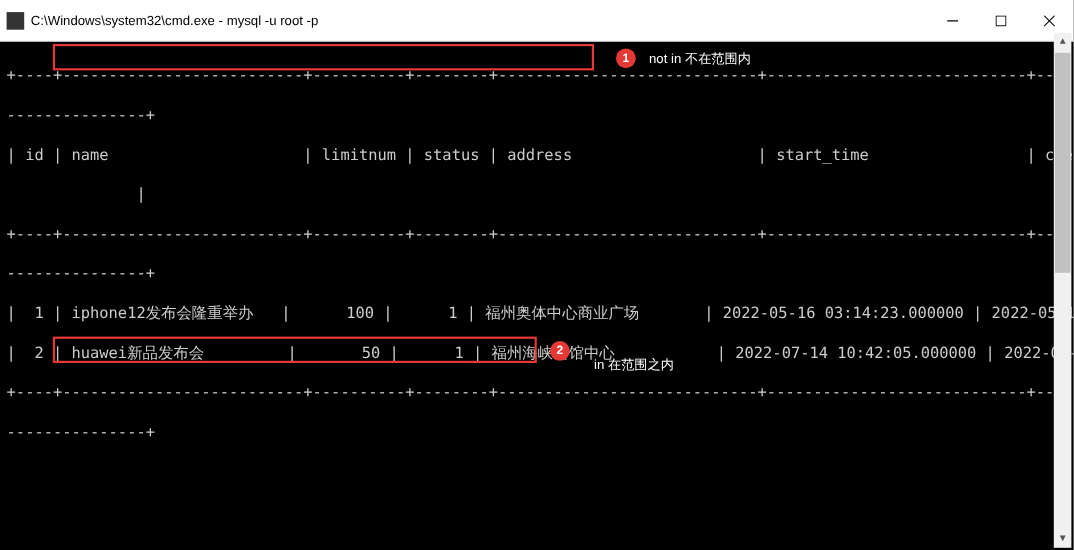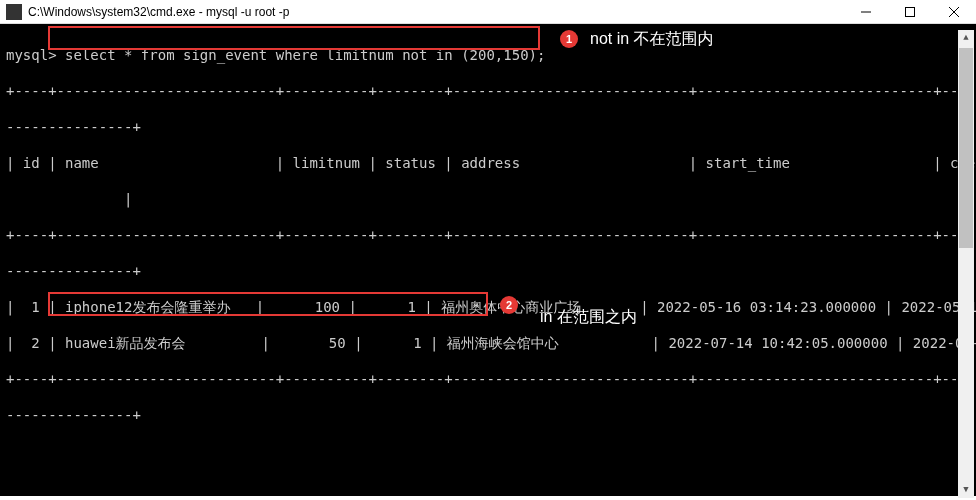--- a/index.html
+++ b/index.html
@@ -5,21 +5,21 @@
     * { margin: 0; padding: 0; box-sizing: border-box; }
     body {
       font-family: Consolas, 'Courier New', monospace;
       font-size: 14px;
       background: #fff;
       width: 976px;
       height: 500px;
       overflow: hidden;
     }
     .titlebar {
-      height: 24px;
+      height: 38px;
       background: #fff;
       display: flex;
       align-items: center;
       border-bottom: 1px solid #ddd;
     }
     .titlebar-icon {
       width: 16px;
       height: 16px;
       margin-left: 6px;
       margin-right: 6px;
@@ -73,21 +73,21 @@
       font-weight: bold;
       display: flex;
       align-items: center;
       justify-content: center;
       font-family: Arial, sans-serif;
     }
     .annotation {
       position: absolute;
       color: #fff;
       font-family: 'Microsoft YaHei', 'SimHei', sans-serif;
-      font-size: 16px;
+      font-size: 12px;
     }
     .scrollbar {
       position: absolute;
       right: 2px;
       top: 30px;
       width: 16px;
       height: 468px;
       background: #f0f0f0;
     }
     .scrollbar-thumb {
@@ -132,21 +132,20 @@
     <div class="titlebar-btn">
       <svg width="10" height="10" viewBox="0 0 10 10">
           <line x1="0" y1="0" x2="10" y2="10" stroke="#000" stroke-width="1"></line>
           <line x1="10" y1="0" x2="0" y2="10" stroke="#000" stroke-width="1"></line>
         </svg>
     </div>
   </div>
 </div>
 
 <div class="terminal">
-<div class="term-line"><span>mysql&gt;</span><span> select * from sign_event where limitnum not in (200,150);</span></div>
 <div class="term-line">+----+--------------------------+----------+--------+----------------------------+----------------------------+---------------</div>
 <div class="term-line">---------------+</div>
 <div class="term-line">| id | name                     | limitnum | status | address                    | start_time                 | create_time</div>
 <div class="term-line">              |</div>
 <div class="term-line">+----+--------------------------+----------+--------+----------------------------+----------------------------+---------------</div>
 <div class="term-line">---------------+</div>
 <div class="term-line">|  1 | iphone12发布会隆重举办   |      100 |      1 | 福州奥体中心商业广场       | 2022-05-16 03:14:23.000000 | 2022-05-13 03:14</div>
 <div class="term-line">|  2 | huawei新品发布会         |       50 |      1 | 福州海峡会馆中心           | 2022-07-14 10:42:05.000000 | 2022-07-12 10:42</div>
 <div class="term-line">+----+--------------------------+----------+--------+----------------------------+----------------------------+---------------</div>
 <div class="term-line">---------------+</div>

